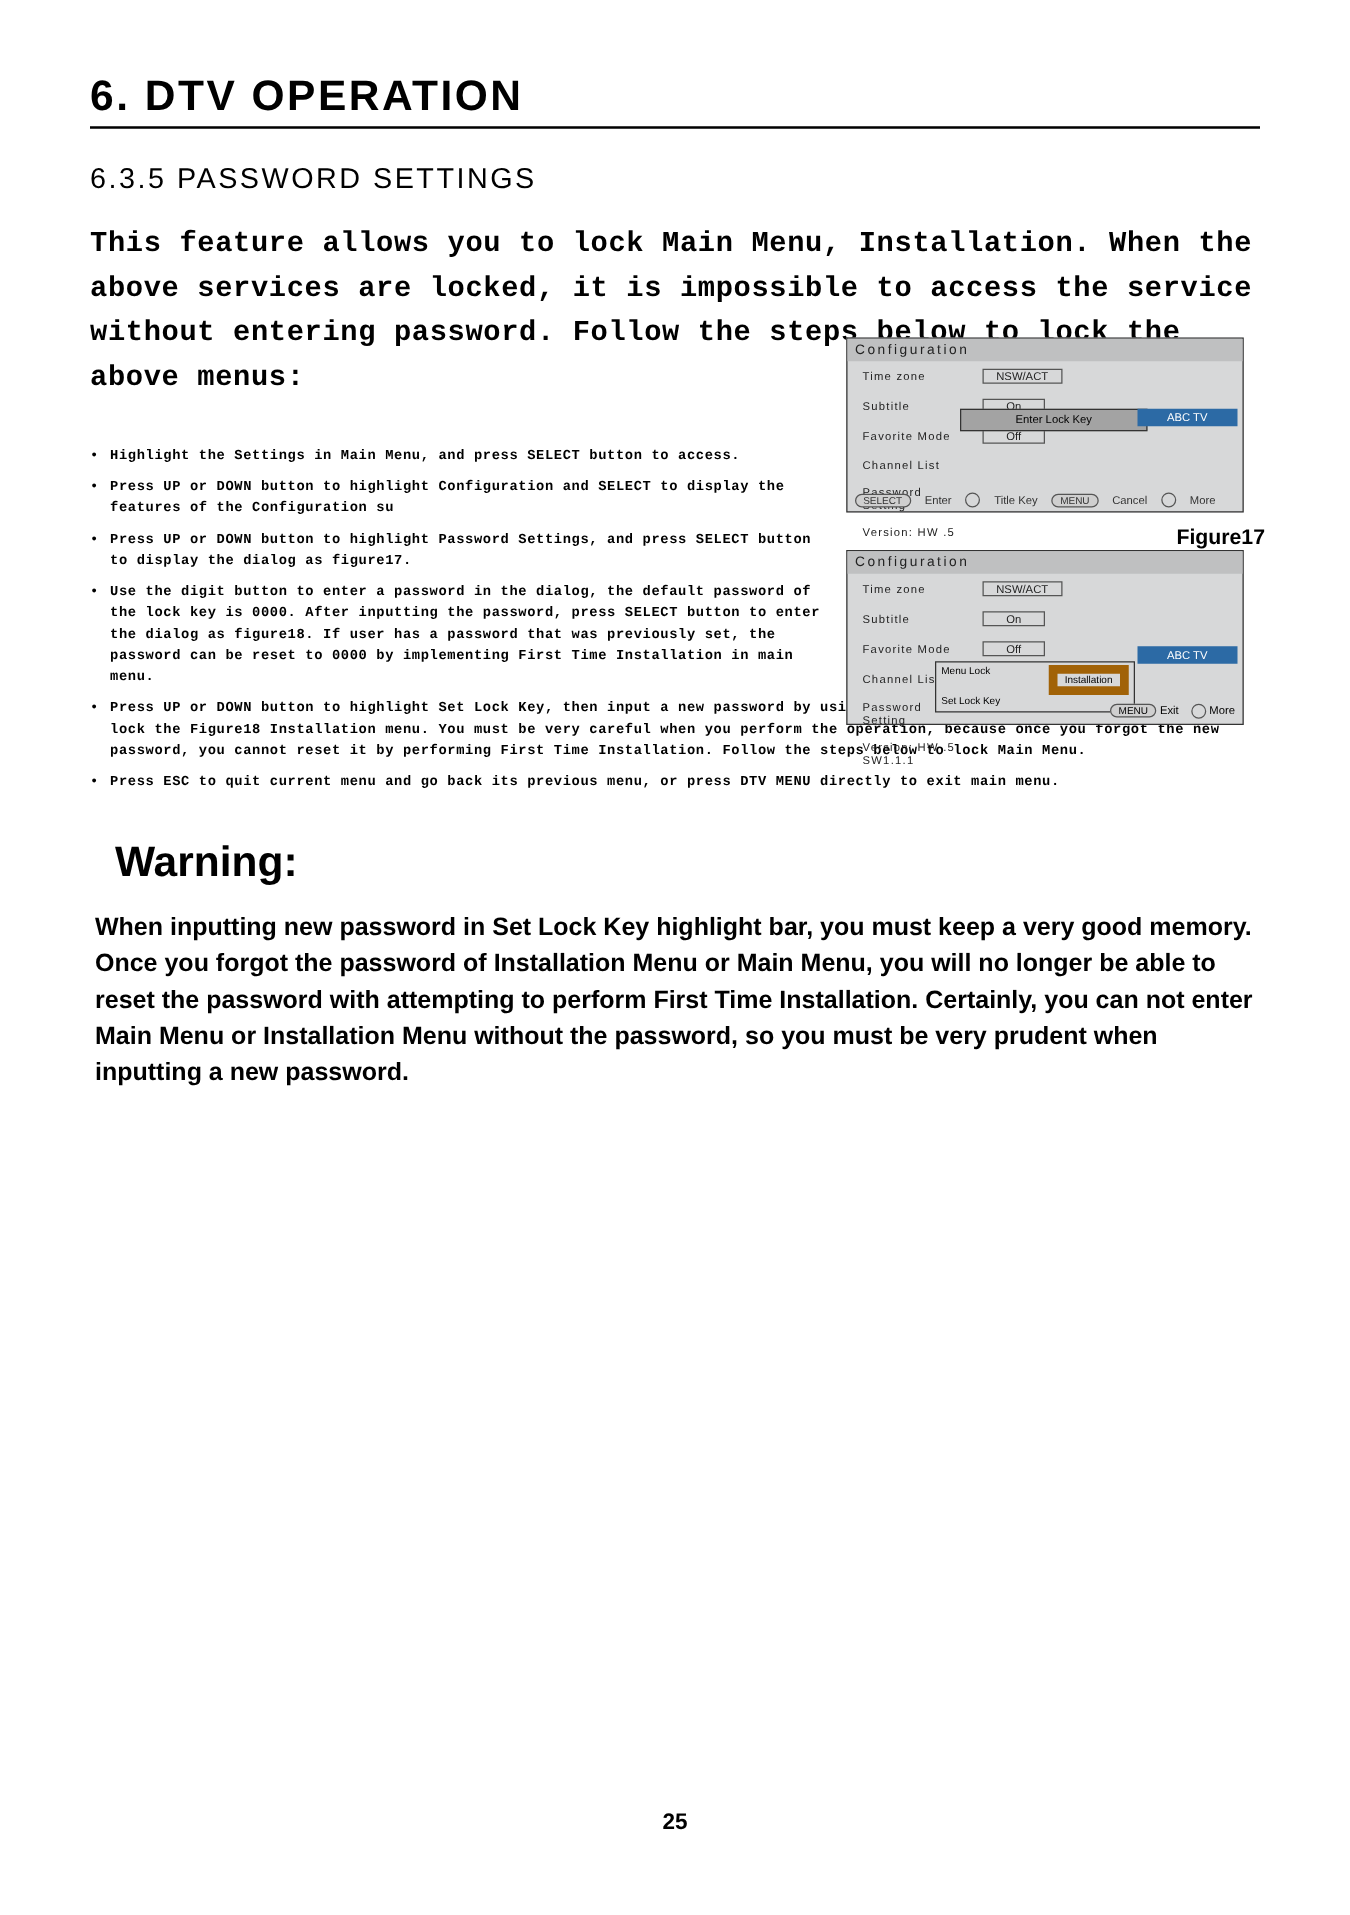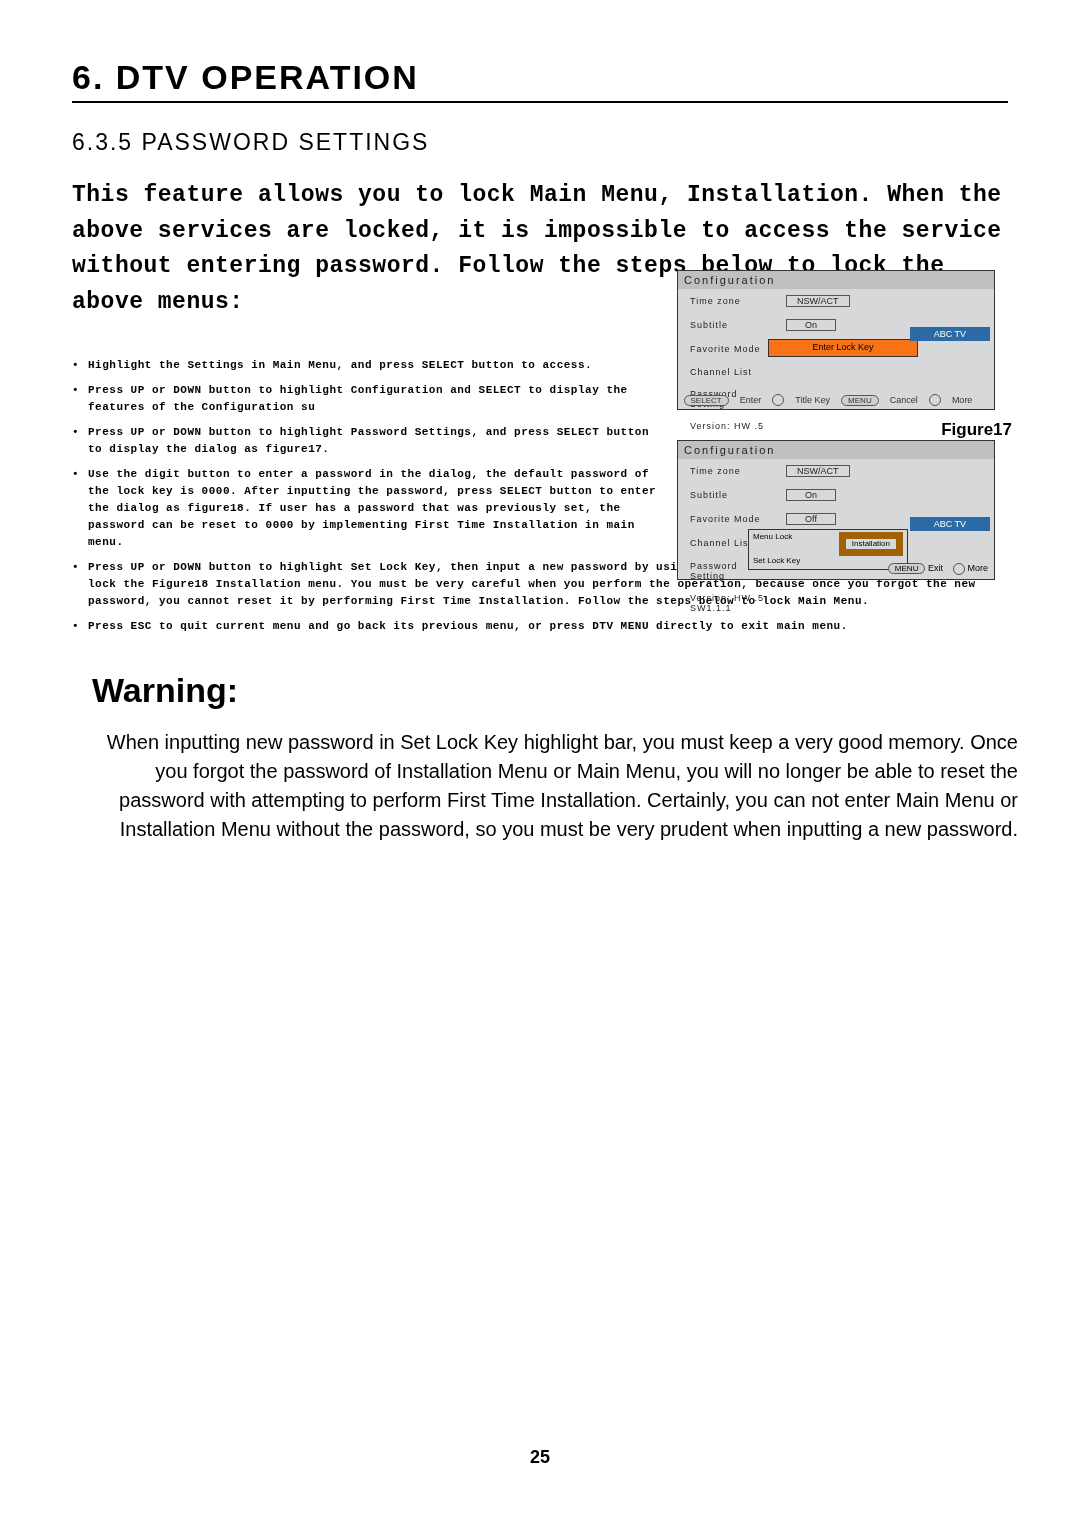--- a/index.html
+++ b/index.html
@@ -67,25 +67,24 @@
     .warning-heading {
       font-size: 34px;
       font-weight: bold;
       margin-top: 36px;
       margin-bottom: 18px;
       margin-left: 20px;
     }
     .warning-para {
       font-family: Arial, sans-serif;
       font-size: 20px;
-      font-weight: normal;
+      font-weight: bold;
       line-height: 1.45;
-      margin-left: 16px;
+      margin-left: 4px;
       width: 930px;
-      text-align: right;
     }
     .page-num {
       position: absolute;
       bottom: 64px;
       left: 0;
       right: 0;
       text-align: center;
       font-size: 18px;
       font-weight: bold;
     }
@@ -125,23 +124,23 @@
       border: 1px solid #555;
       padding: 0 10px;
       font-size: 9px;
       text-align: center;
       min-width: 50px;
       background: #d7d8d9;
     }
     .fig .dialog {
       position: absolute;
       left: 90px;
-      top: 68px;
+      top: 56px;
       width: 150px;
-      background: #f97316;
+      background: #a3a3a3;
       border: 1px solid #333;
       font-size: 9px;
       text-align: center;
       padding: 2px;
     }
     .fig .dialog .line2 {
       display: block;
       margin-top: 2px;
       letter-spacing: 4px;
     }

